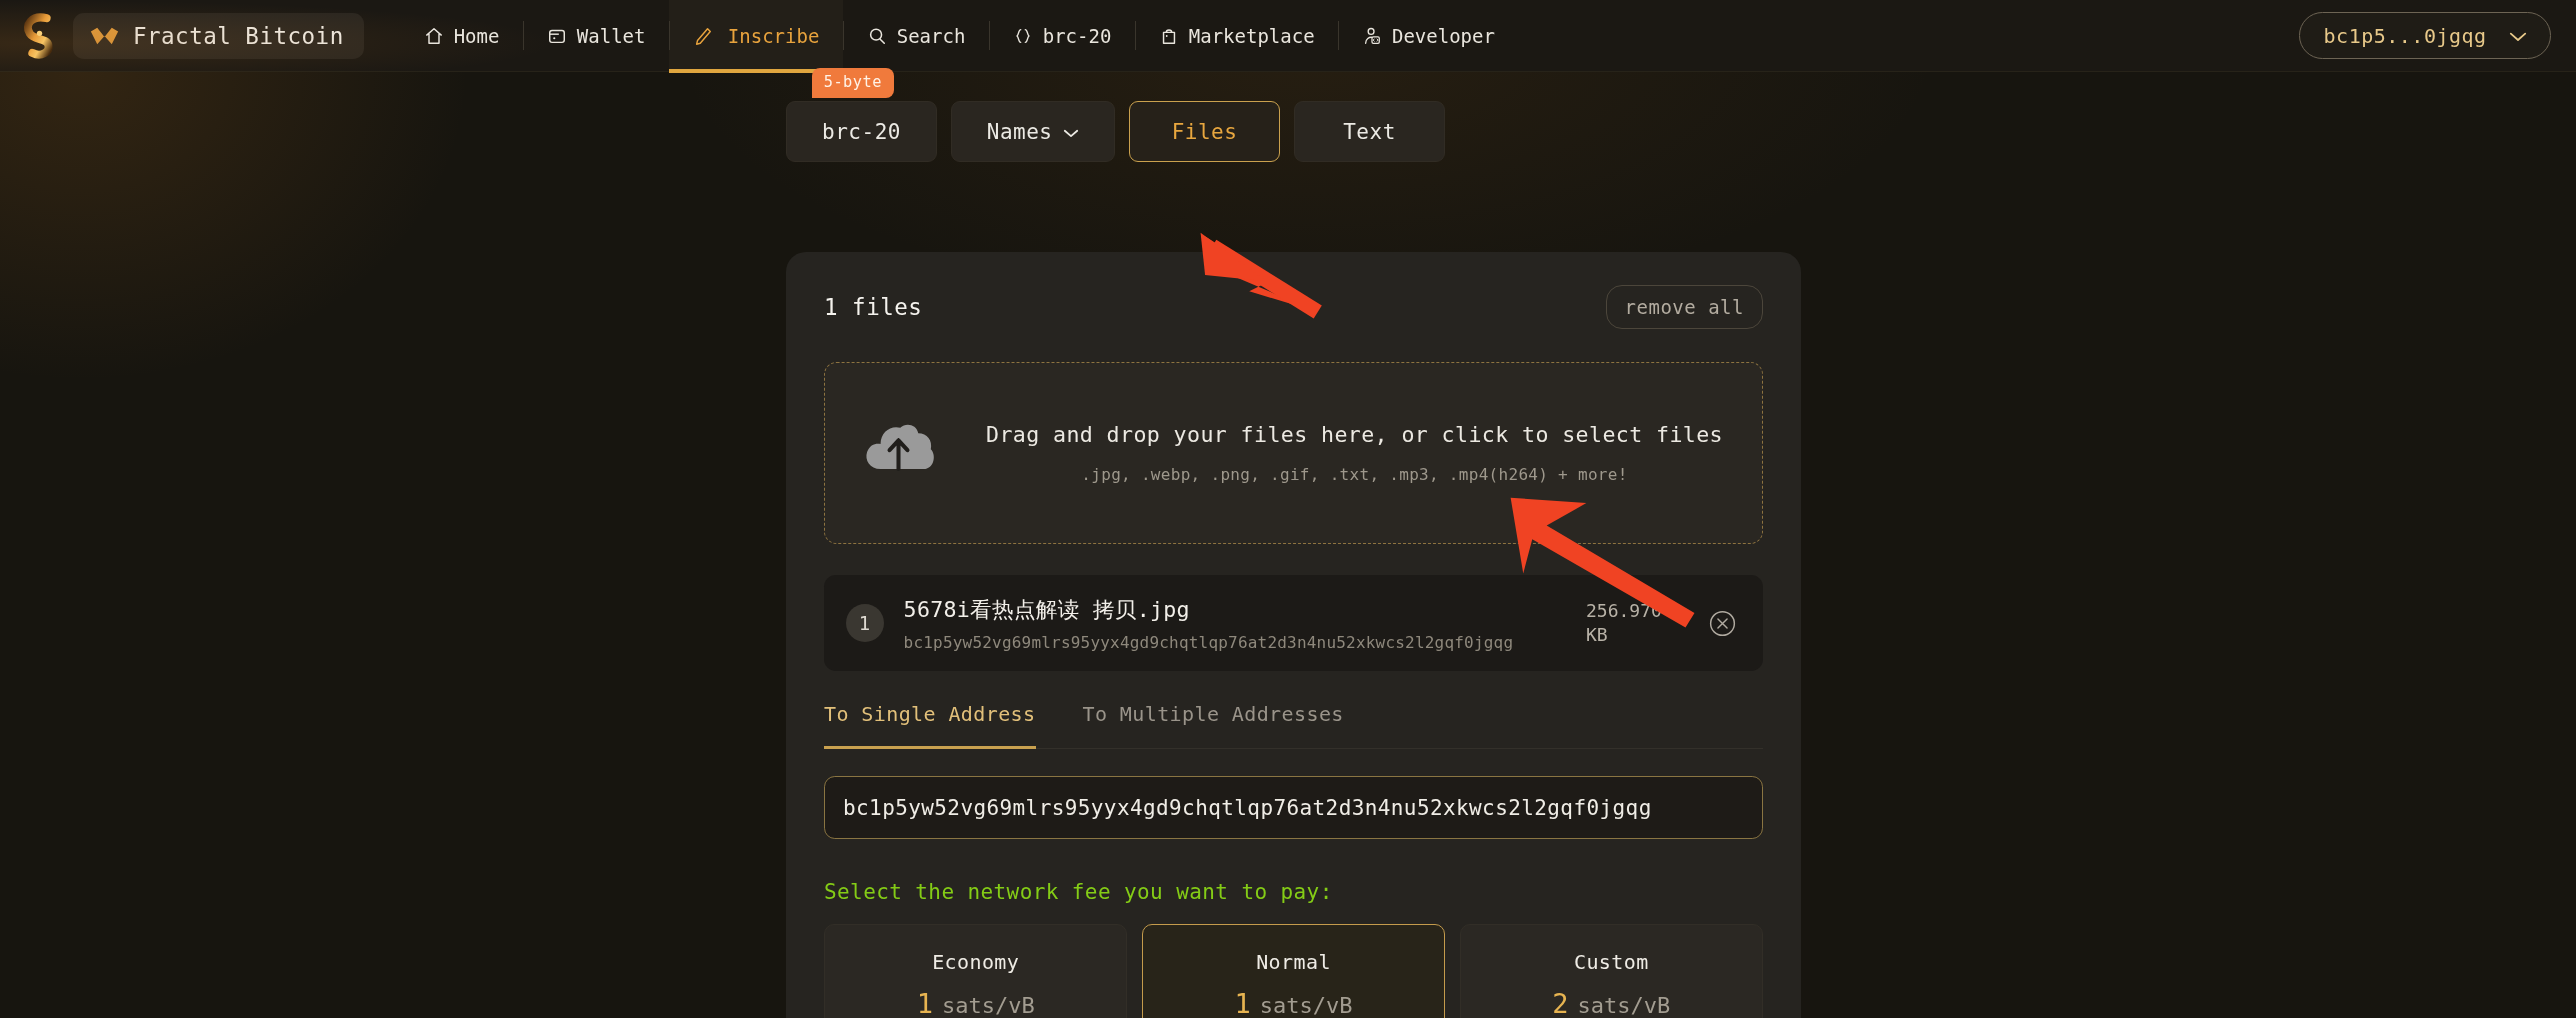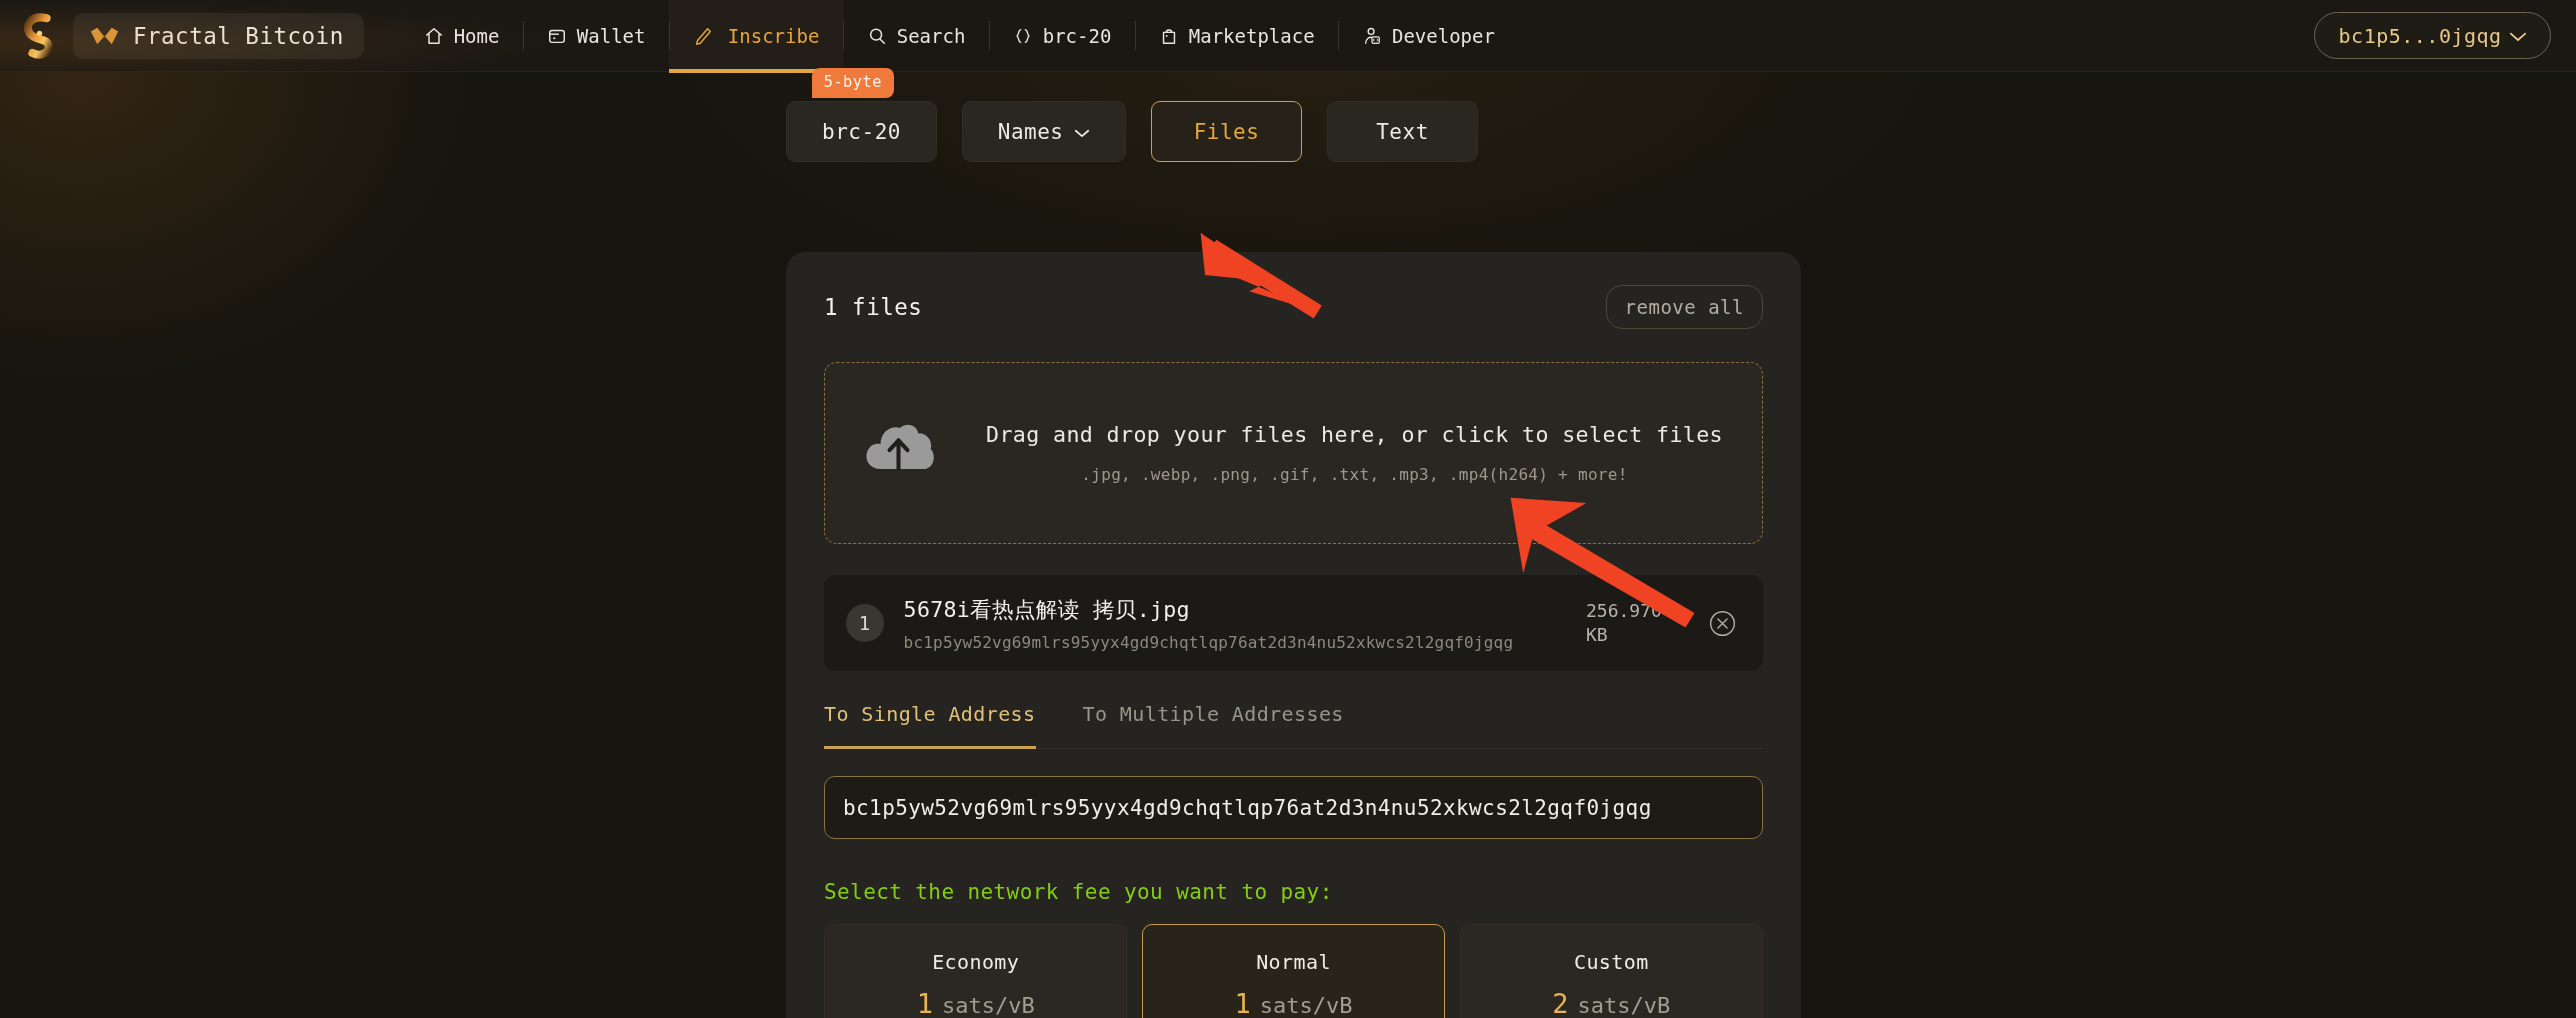--- a/index.html
+++ b/index.html
@@ -87,42 +87,42 @@
   .nav-item.active::after {
     content: "";
     position: absolute; left: 0; right: 0; bottom: 0;
     height: 3.6px; background: #e0a63f;
   }
   .nav-icon { display: flex; align-items: center; justify-content: center; width: 21.6px; height: 21.6px; }
 
   .spacer { flex: 1 1 auto; }
 
   .wallet-pill {
-    display: flex; align-items: flex-end; gap: 7px;
+    display: flex; align-items: flex-end; gap: 22px;
     border: 0.9px solid #6d6454;
     border-radius: 23.4px;
     padding: 10.8px 23.4px;
     color: #e8c98a;
     font-size: 20px;
     letter-spacing: 0.5px;
     cursor: pointer;
     background: rgba(35,31,25,0.5);
   }
 
   
   .main {
     position: relative;
     width: 2576px;
     height: 946px;
   }
 
   .tabs-row {
     position: absolute;
     left: 786px; top: 29px;
-    display: flex; gap: 25px;
+    display: flex; gap: 14px;
     z-index: 5;
   }
   .tab-btn {
     position: relative;
     min-width: 151px;
     height: 61px;
     background: #2a2620;
     border: 0.9px solid #312c24;
     border-radius: 9px;
     color: #eceae4;

